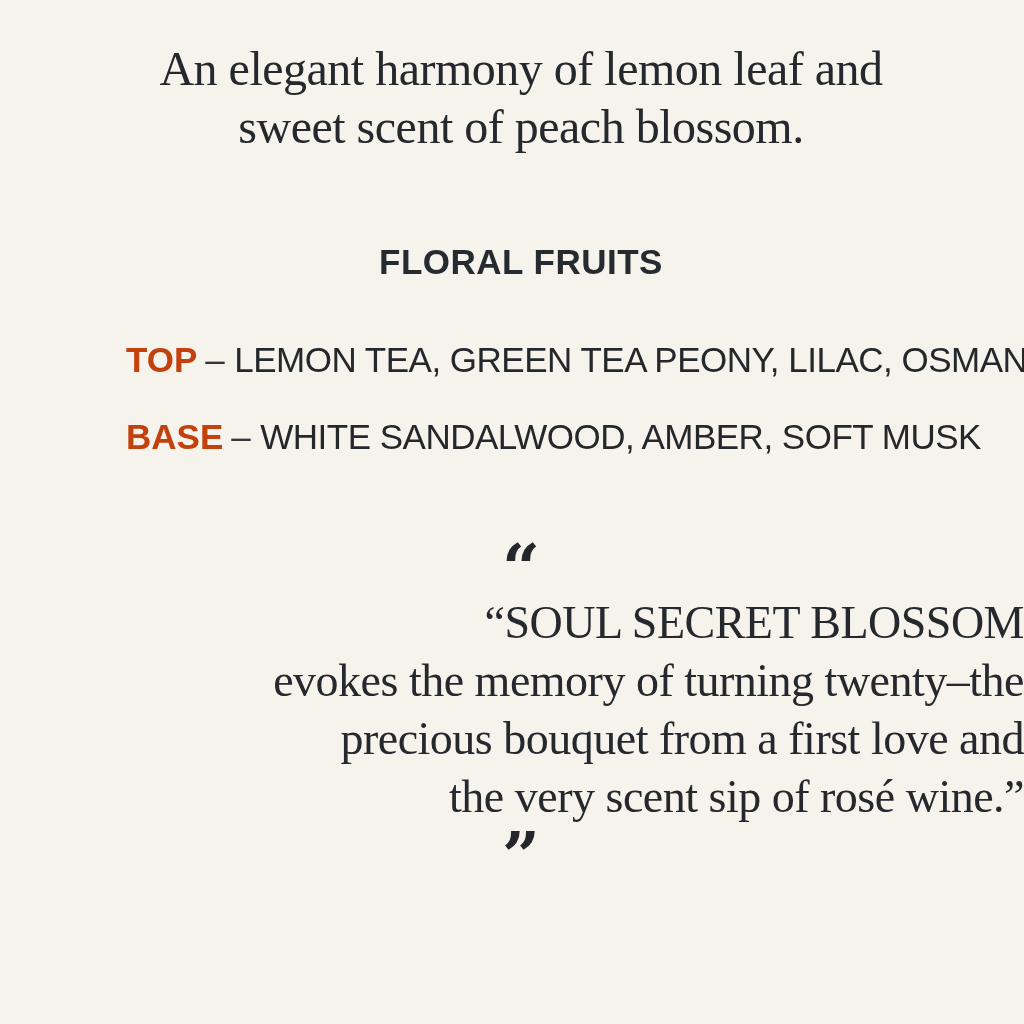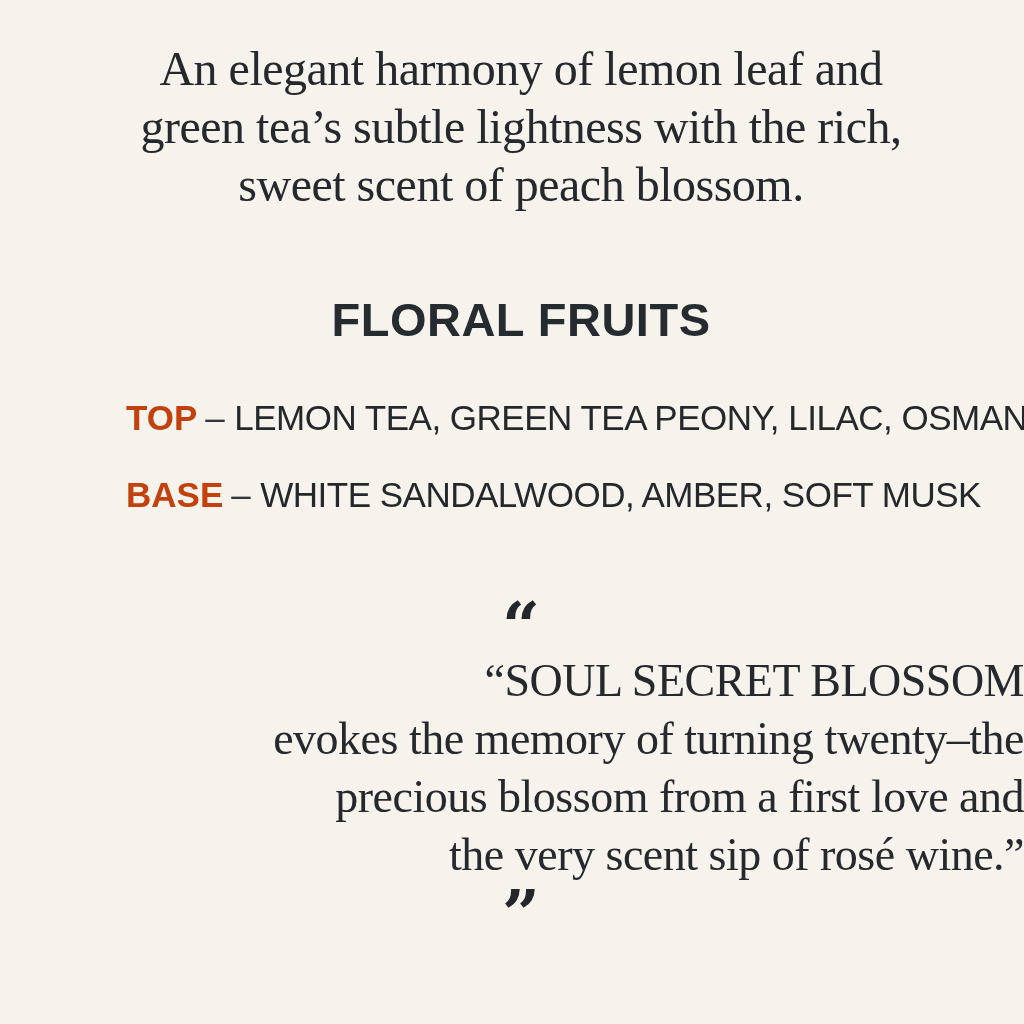--- a/index.html
+++ b/index.html
@@ -26,21 +26,21 @@
     line-height: 58px;
     color: #25292D;
     letter-spacing: -0.5px;
   }
   
   .category {
     margin-top: 82px;
     text-align: center;
     font-family: "Liberation Sans", sans-serif;
     font-weight: 700;
-    font-size: 47px;
+    font-size: 35px;
     line-height: 48px;
     letter-spacing: 0.5px;
     color: #262B30;
   }
   
   .notes {
     margin-top: 52px;
     padding-left: 108px;
     padding-right: 40px;
   }
@@ -93,39 +93,38 @@
     color: #23272B;
   }
 </style>
 </head>
 <body style="background: rgb(246, 243, 237);">
 
 <div class="canvas">
 
   <div class="intro">
     <div>An elegant harmony of lemon leaf and</div>
-    <div>green tea’s subtle lightness with the rich,</div>
     <div>sweet scent of peach blossom.</div>
   </div>
 
   <div class="category">FLORAL FRUITS</div>
 
   <div class="notes">
     <div class="note-row">
       <span class="note-label">TOP</span><span class="note-sep">–</span><span class="note-value">LEMON TEA, GREEN TEA PEONY, LILAC, OSMAN</span>
     </div>
     <div class="note-row">
       <span class="note-label">BASE</span><span class="note-sep">–</span><span class="note-value">WHITE SANDALWOOD, AMBER, SOFT MUSK</span>
     </div>
   </div>
 
   <div class="quote-open">“</div>
 
   <div class="quote-body">
     <div>“SOUL SECRET BLOSSOM</div>
     <div>evokes the memory of turning twenty–the</div>
-    <div>precious blossom from a first love and</div>
+    <div>precious bouquet from a first love and</div>
     <div>the very scent sip of rosé wine.”</div>
   </div>
 
   <div class="quote-close">”</div>
 
 </div>
 
 </body></html>

